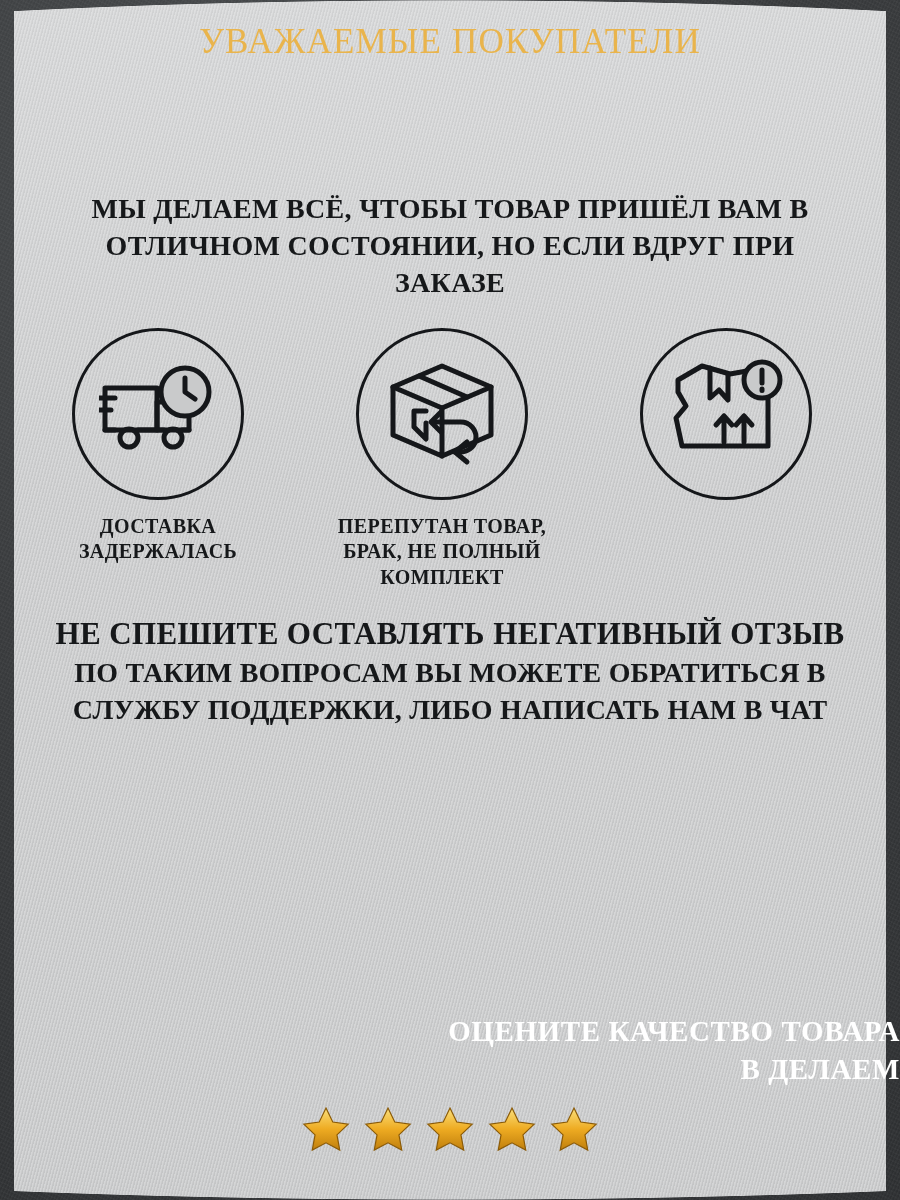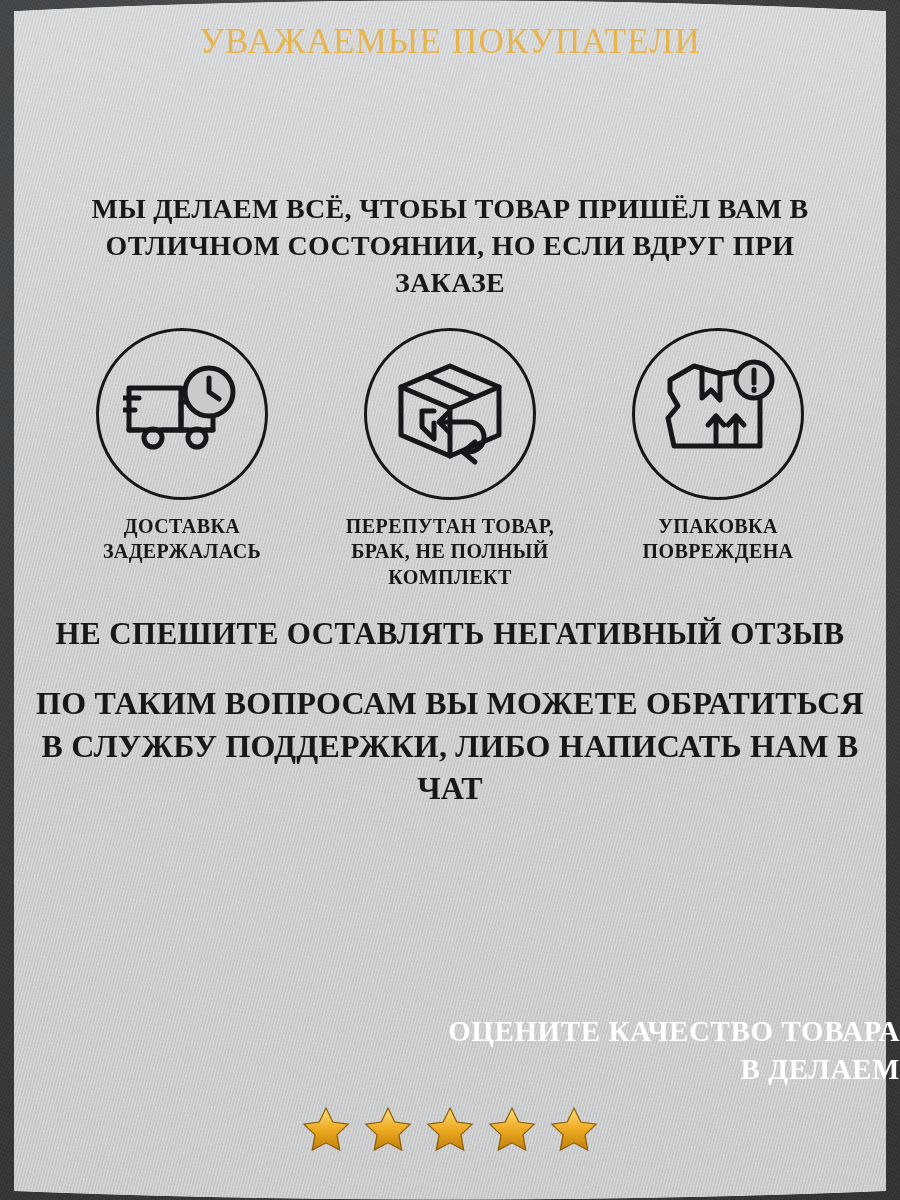--- a/index.html
+++ b/index.html
@@ -90,23 +90,23 @@
     font-size: 28px;
     font-weight: bold;
     line-height: 1.33;
     letter-spacing: 0.3px;
     padding: 0 80px;
   }
 
   
   .icons-row {
     display: flex;
-    justify-content: center;
+    justify-content: flex-start;
     align-items: flex-start;
-    gap: 32px;
+    gap: 48px;
     margin-top: 26px;
     padding: 0 40px;
   }
   .icon-item {
     width: 236px;
     display: flex;
     flex-direction: column;
     align-items: center;
   }
   .circle {
@@ -130,22 +130,21 @@
   
   .headline {
     margin-top: 24px;
     font-size: 31px;
     font-weight: bold;
     line-height: 1.28;
     letter-spacing: 0.4px;
     padding: 0 42px;
   }
   .subtext {
-    margin-top: 28px;
-    font-size: 32px;
+    font-size: 28px;
     font-weight: bold;
     line-height: 1.33;
     letter-spacing: 0.2px;
     padding: 0 30px;
   }
 
   
   .footer {
     position: absolute;
     left: 0; right: 0;
@@ -233,21 +232,20 @@
               <path d="M10 22 L34 8 L62 16 L96 10 L100 26 v62 H14 L8 60 l10 -12 -8 -14 Z"></path>
               <path d="M42 10 v30 l9 -8 l9 10 V16"></path>
               <path d="M56 84 v-26 M56 58 l-8 9 M56 58 l8 9"></path>
               <path d="M76 84 v-26 M76 58 l-8 9 M76 58 l8 9"></path>
               <circle cx="94" cy="22" r="18" fill="#c9cacb"></circle>
               <path d="M94 12 v13"></path>
               <path d="M94 31 v1.5"></path>
             </svg>
           </span>
         </div>
-        <div class="icon-caption">УПАКОВКА ПОВРЕЖДЕНА</div>
       </div>
 
     </div>
 
     <div class="headline">НЕ СПЕШИТЕ ОСТАВЛЯТЬ НЕГАТИВНЫЙ ОТЗЫВ</div>
     <div class="subtext">ПО ТАКИМ ВОПРОСАМ ВЫ МОЖЕТЕ ОБРАТИТЬСЯ В СЛУЖБУ ПОДДЕРЖКИ, ЛИБО НАПИСАТЬ НАМ В ЧАТ</div>
   </div>
 
   <div class="footer">
     <div class="f-line">ОЦЕНИТЕ КАЧЕСТВО ТОВАРА</div>

